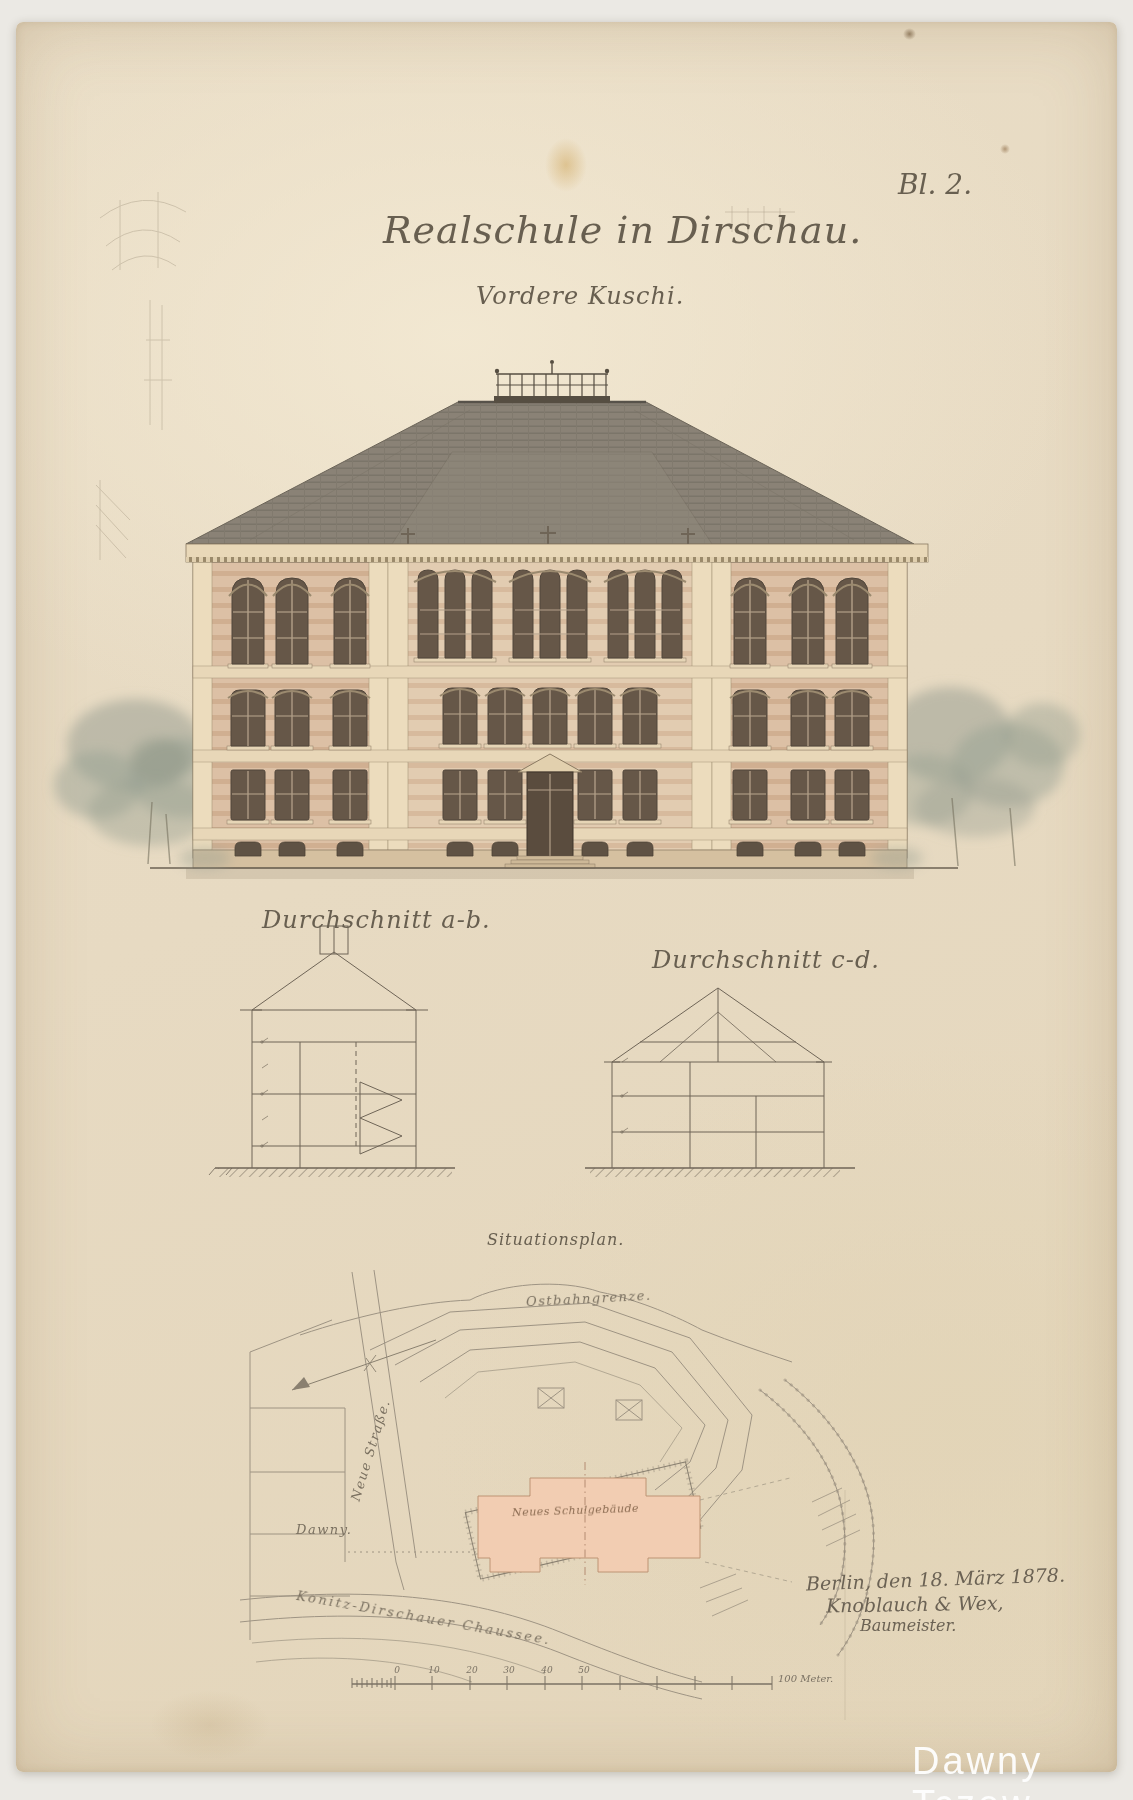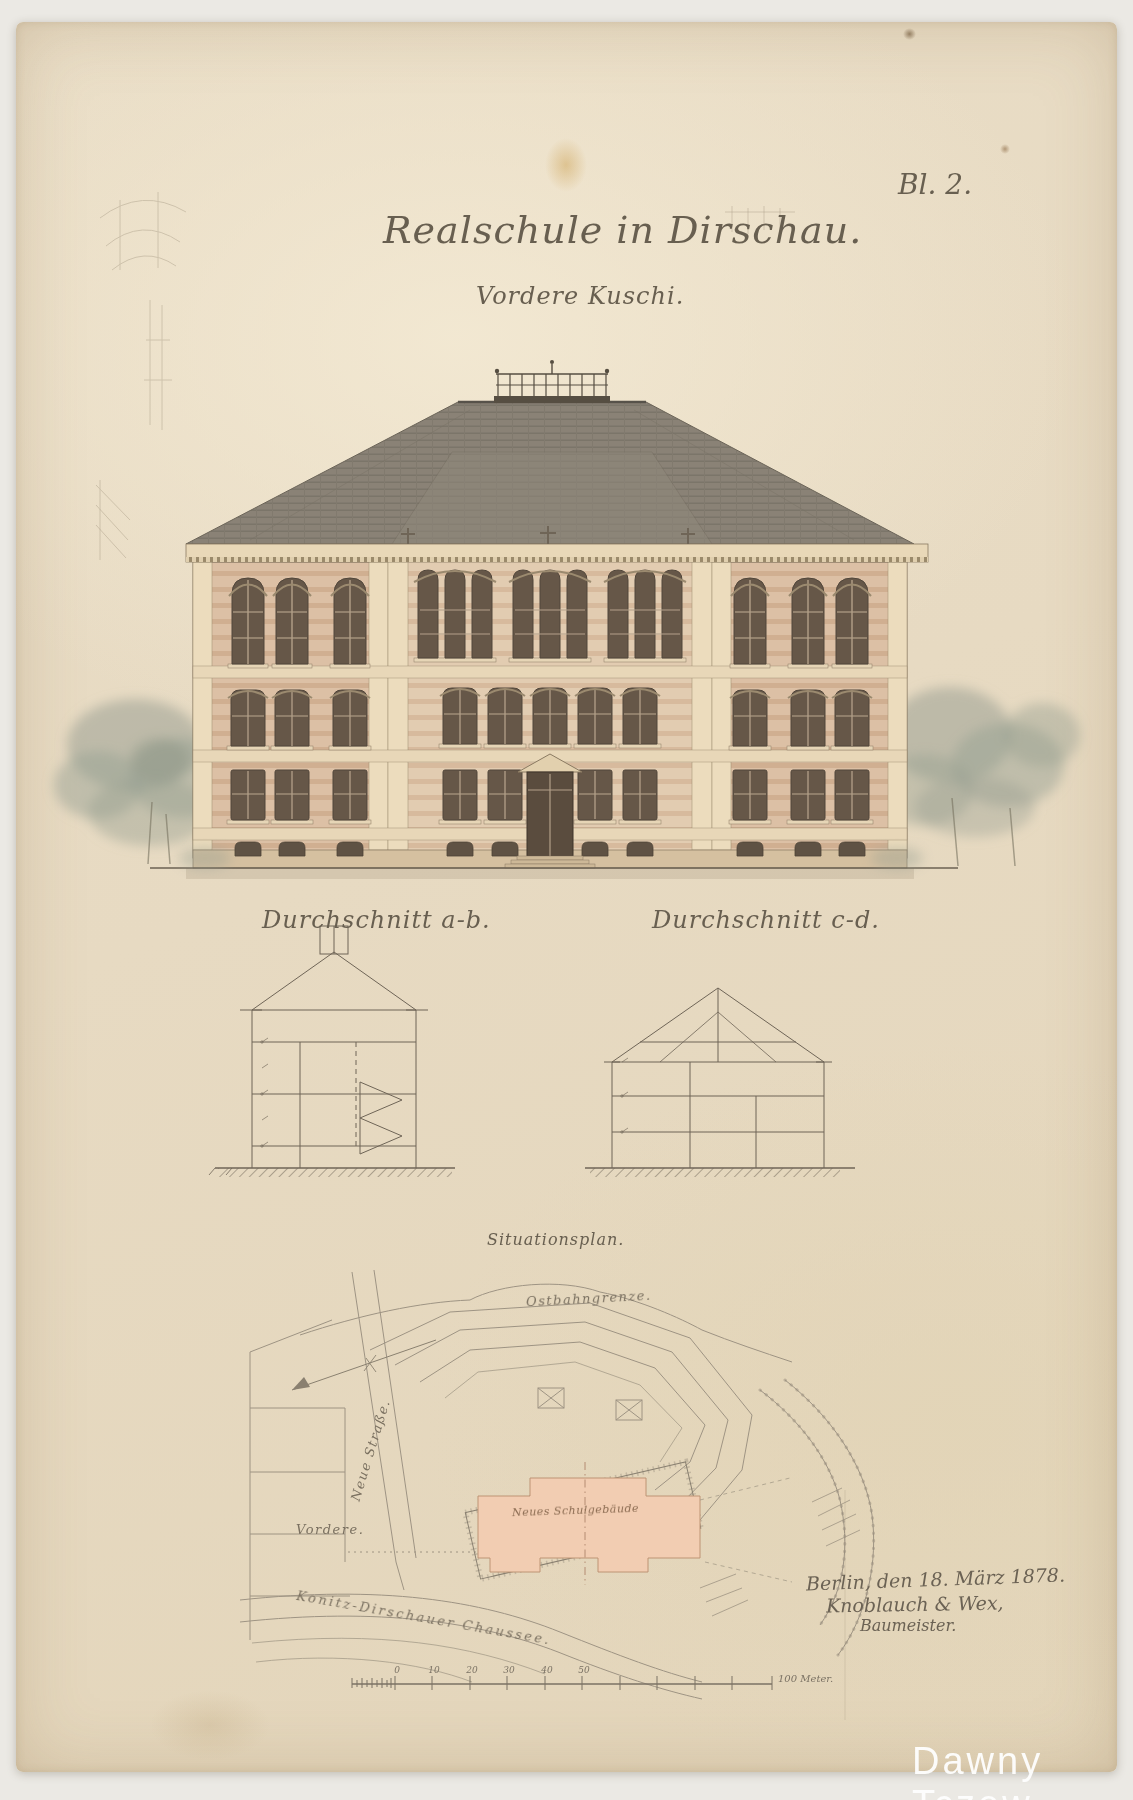--- a/index.html
+++ b/index.html
@@ -31,21 +31,21 @@
     background:radial-gradient(closest-side, rgba(170,140,90,.18), rgba(170,140,90,0));}
   .art{position:absolute;left:0;top:0;width:1133px;height:1800px;}
   .t{
     position:absolute;color:#685f50;font-style:italic;white-space:nowrap;
     font-family:"DejaVu Serif", serif;
   }
   .title-main{left:383px;top:165px;font-size:38px;letter-spacing:1px;margin-top:43px;}
   .sheet-no{left:898px;top:168px;font-size:28px;text-align:right;}
   .h-elev{left:476px;top:282px;font-size:24px;letter-spacing:1px;}
   .h-ab{left:262px;top:906px;font-size:24px;letter-spacing:1px;font-style:italic;}
-  .h-cd{left:652px;top:906px;font-size:24px;letter-spacing:1px;}
+  .h-cd{left:652px;top:946px;font-size:24px;letter-spacing:1px;}
   .h-site{left:487px;top:1230px;font-size:16px;letter-spacing:1px;}
   .lbl{font-size:13px;color:#7a7060;letter-spacing:1.5px;}
   .lbl-ostbahn{left:526px;top:1291px;transform:rotate(-3deg);}
   .lbl-strasse{left:362px;top:1488px;transform:rotate(-73deg);transform-origin:left bottom;}
   .lbl-kuschi{left:296px;top:1522px;}
   .lbl-chaussee{left:298px;top:1588px;transform:rotate(10deg);transform-origin:left top;letter-spacing:2.5px;}
   .lbl-school{left:512px;top:1504px;font-size:11px;color:#8c6c52;transform:rotate(-2deg);letter-spacing:.5px;}
   .sig{color:#6b6254;}
   .sig1{left:806px;top:1568px;font-size:19px;transform:rotate(-2deg);}
   .sig2{left:826px;top:1593px;font-size:19px;transform:rotate(-1deg);}
@@ -429,21 +429,21 @@
 
 <div class="t title-main">Realschule in Dirschau.</div>
 <div class="t sheet-no">Bl. 2.</div>
 <div class="t h-elev">Vordere Kuschi.</div>
 <div class="t h-ab">Durchschnitt a-b.</div>
 <div class="t h-cd">Durchschnitt c-d.</div>
 <div class="t h-site">Situationsplan.</div>
 
 <div class="t lbl lbl-ostbahn">Ostbahngrenze.</div>
 <div class="t lbl lbl-strasse">Neue Straße.</div>
-<div class="t lbl lbl-kuschi">Vordere.</div>
+<div class="t lbl lbl-kuschi">Dawny.</div>
 <div class="t lbl lbl-chaussee">Konitz-Dirschauer Chaussee.</div>
 <div class="t lbl lbl-school">Neues Schulgebäude</div>
 
 <div class="t sig sig1">Berlin, den 18. März 1878.</div>
 <div class="t sig sig2">Knoblauch &amp; Wex,</div>
 <div class="t sig sig3">Baumeister.</div>
 
 <div class="watermark">Dawny Tczew</div>
 
 </body></html>

